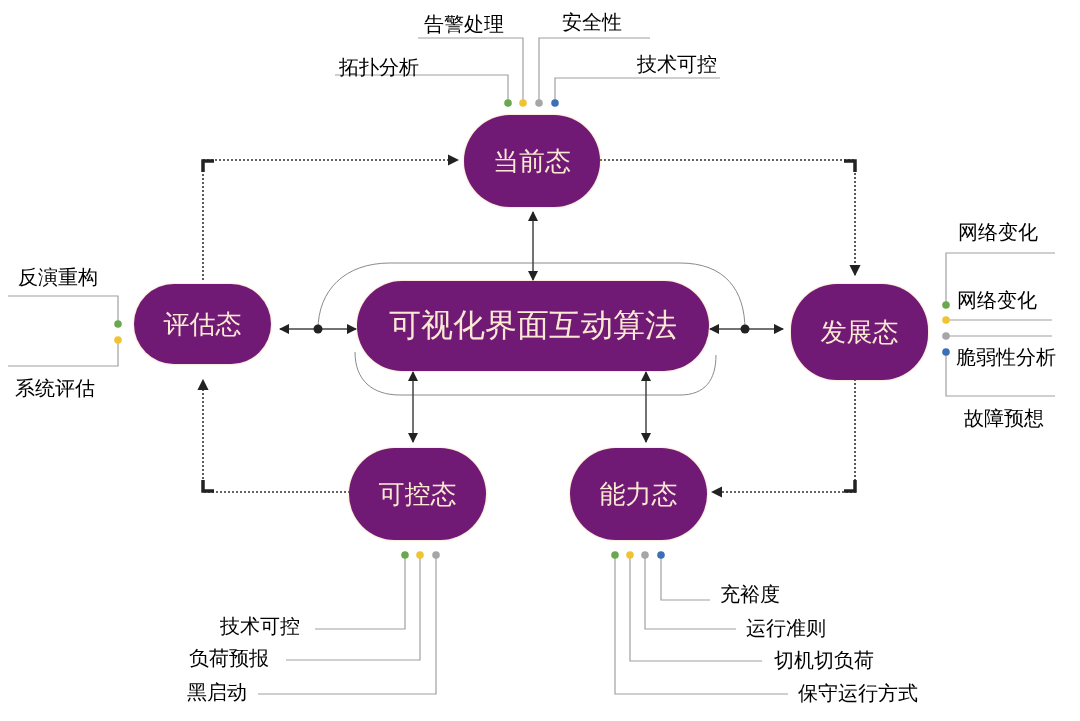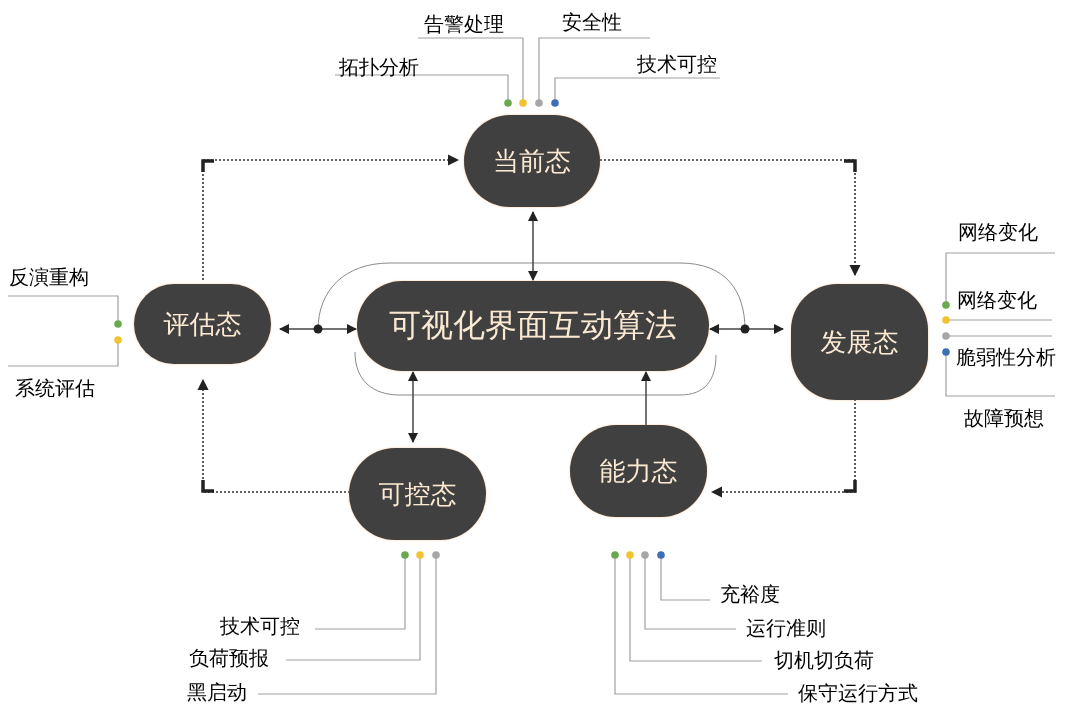--- a/index.html
+++ b/index.html
@@ -1,19 +1,19 @@
 <!DOCTYPE html>
 <html><head>
 <meta charset="utf-8">
 <style>
   html, body { margin:0; padding:0; background:#ffffff; }
   body { width:1080px; height:721px; position:relative; overflow:hidden;
          font-family:"DejaVu Sans", "Liberation Sans", sans-serif; }
   #canvas { position:absolute; left:0; top:0; }
-  .node { position:absolute; background:#404040; color:#fbe9d2;
+  .node { position:absolute; background:#701a75; color:#fbe9d2;
           display:flex; align-items:center; justify-content:center;
           font-family:"DejaVu Serif", "Liberation Serif", serif; font-size:26px;
           box-shadow:0 0 2px rgba(240,160,90,0.7); }
   .lbl { position:absolute; font-family:"DejaVu Serif", "Liberation Serif", serif;
          font-size:20px; color:#000000; white-space:nowrap; line-height:1; }
 </style>
 </head>
 <body>
 
 <svg id="canvas" width="1080" height="721" viewBox="0 0 1080 721">
@@ -107,36 +107,36 @@
 
 <div class="node" style="left:464px;top:115px;width:136px;height:92px;border-radius:46px;">
   <span>当前态</span>
 </div>
 <div class="node" style="left:357px;top:281px;width:352px;height:90px;border-radius:45px;font-size:32px;">
   <span>可视化界面互动算法</span>
 </div>
 <div class="node" style="left:134px;top:284px;width:137px;height:80px;border-radius:46px;">
   <span>评估态</span>
 </div>
-<div class="node" style="left:791px;top:284px;width:137px;height:116px;border-radius:46px;">
+<div class="node" style="left:791px;top:284px;width:137px;height:96px;border-radius:46px;">
   <span>发展态</span>
 </div>
 <div class="node" style="left:349px;top:448px;width:137px;height:92px;border-radius:46px;">
   <span>可控态</span>
 </div>
-<div class="node" style="left:570px;top:425px;width:137px;height:92px;border-radius:46px;">
+<div class="node" style="left:570px;top:448px;width:137px;height:92px;border-radius:46px;">
   <span>能力态</span>
 </div>
 
 <span class="lbl" style="left:339px;top:57px;">拓扑分析</span>
 <span class="lbl" style="left:424px;top:14px;">告警处理</span>
 <span class="lbl" style="left:562px;top:12px;">安全性</span>
 <span class="lbl" style="left:637px;top:54px;">技术可控</span>
 
-<span class="lbl" style="left:9px;top:267px;">反演重构</span>
+<span class="lbl" style="left:18px;top:267px;">反演重构</span>
 <span class="lbl" style="left:15px;top:378px;">系统评估</span>
 
 <span class="lbl" style="left:958px;top:222px;">网络变化</span>
 <span class="lbl" style="left:957px;top:290px;">网络变化</span>
 <span class="lbl" style="left:956px;top:347px;">脆弱性分析</span>
 <span class="lbl" style="left:956px;top:408px;margin-left:8px;">故障预想</span>
 
 <span class="lbl" style="left:220px;top:616px;">技术可控</span>
 <span class="lbl" style="left:189px;top:648px;">负荷预报</span>
 <span class="lbl" style="left:187px;top:682px;">黑启动</span>

